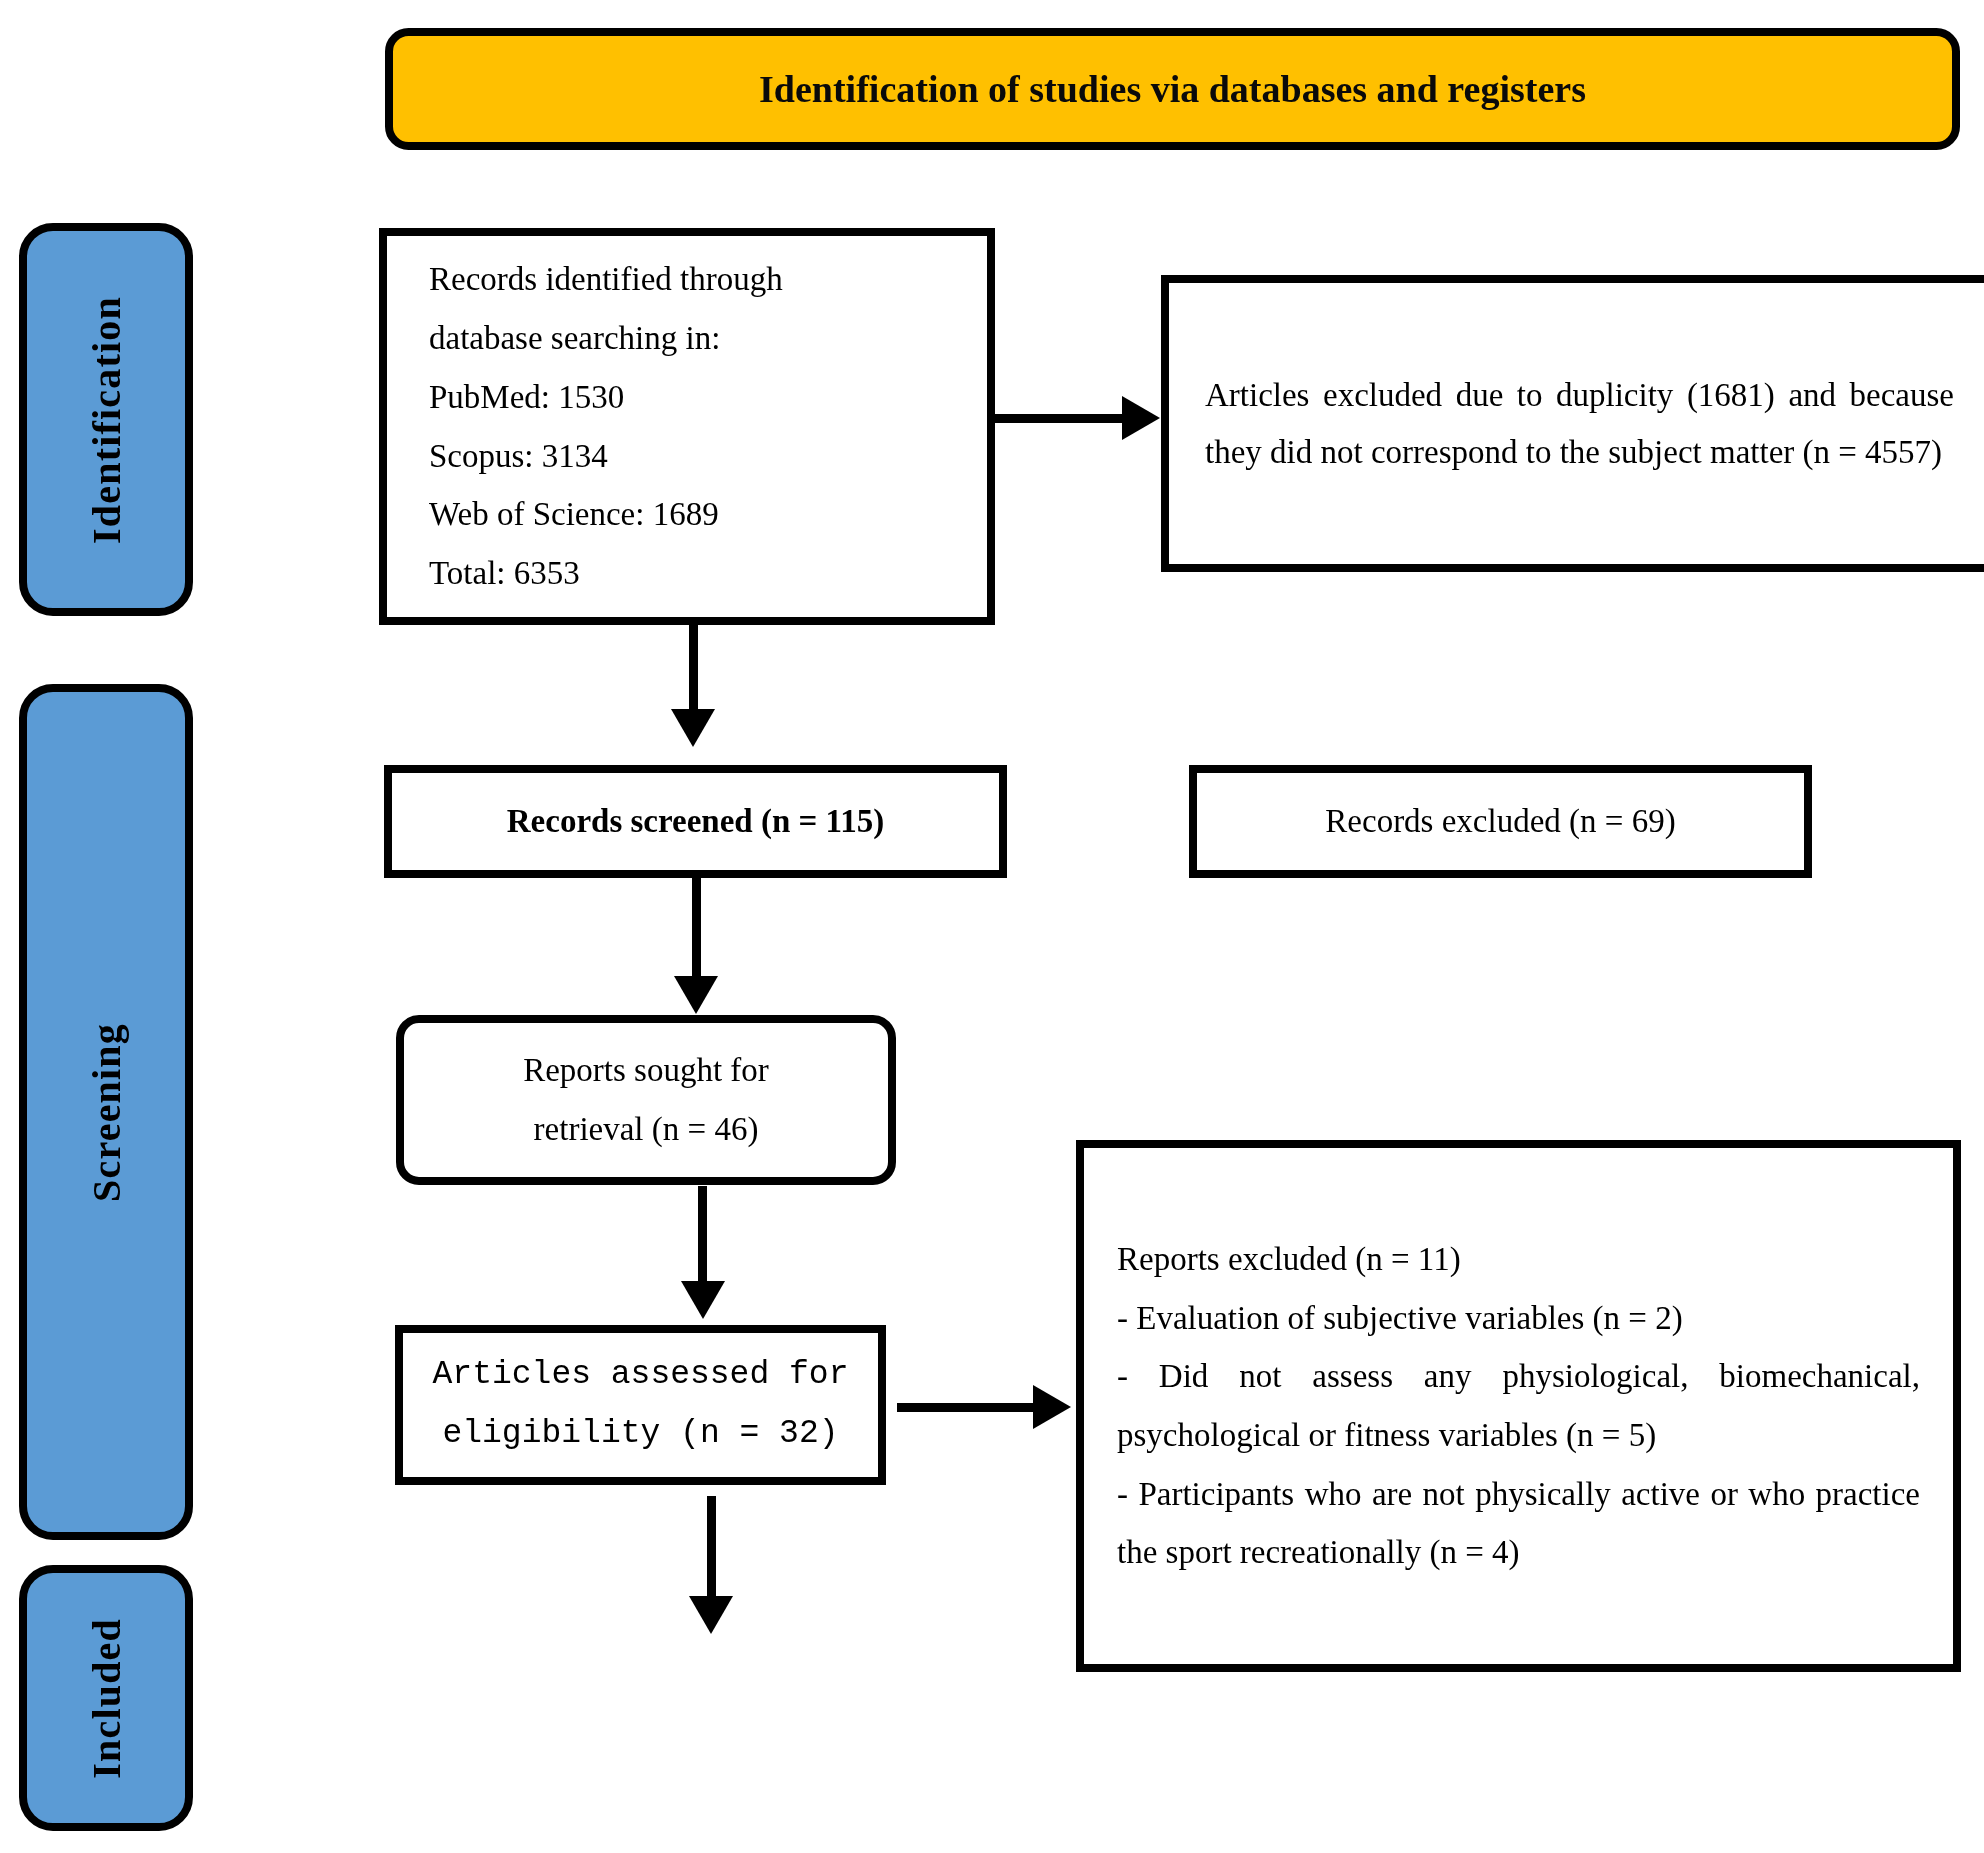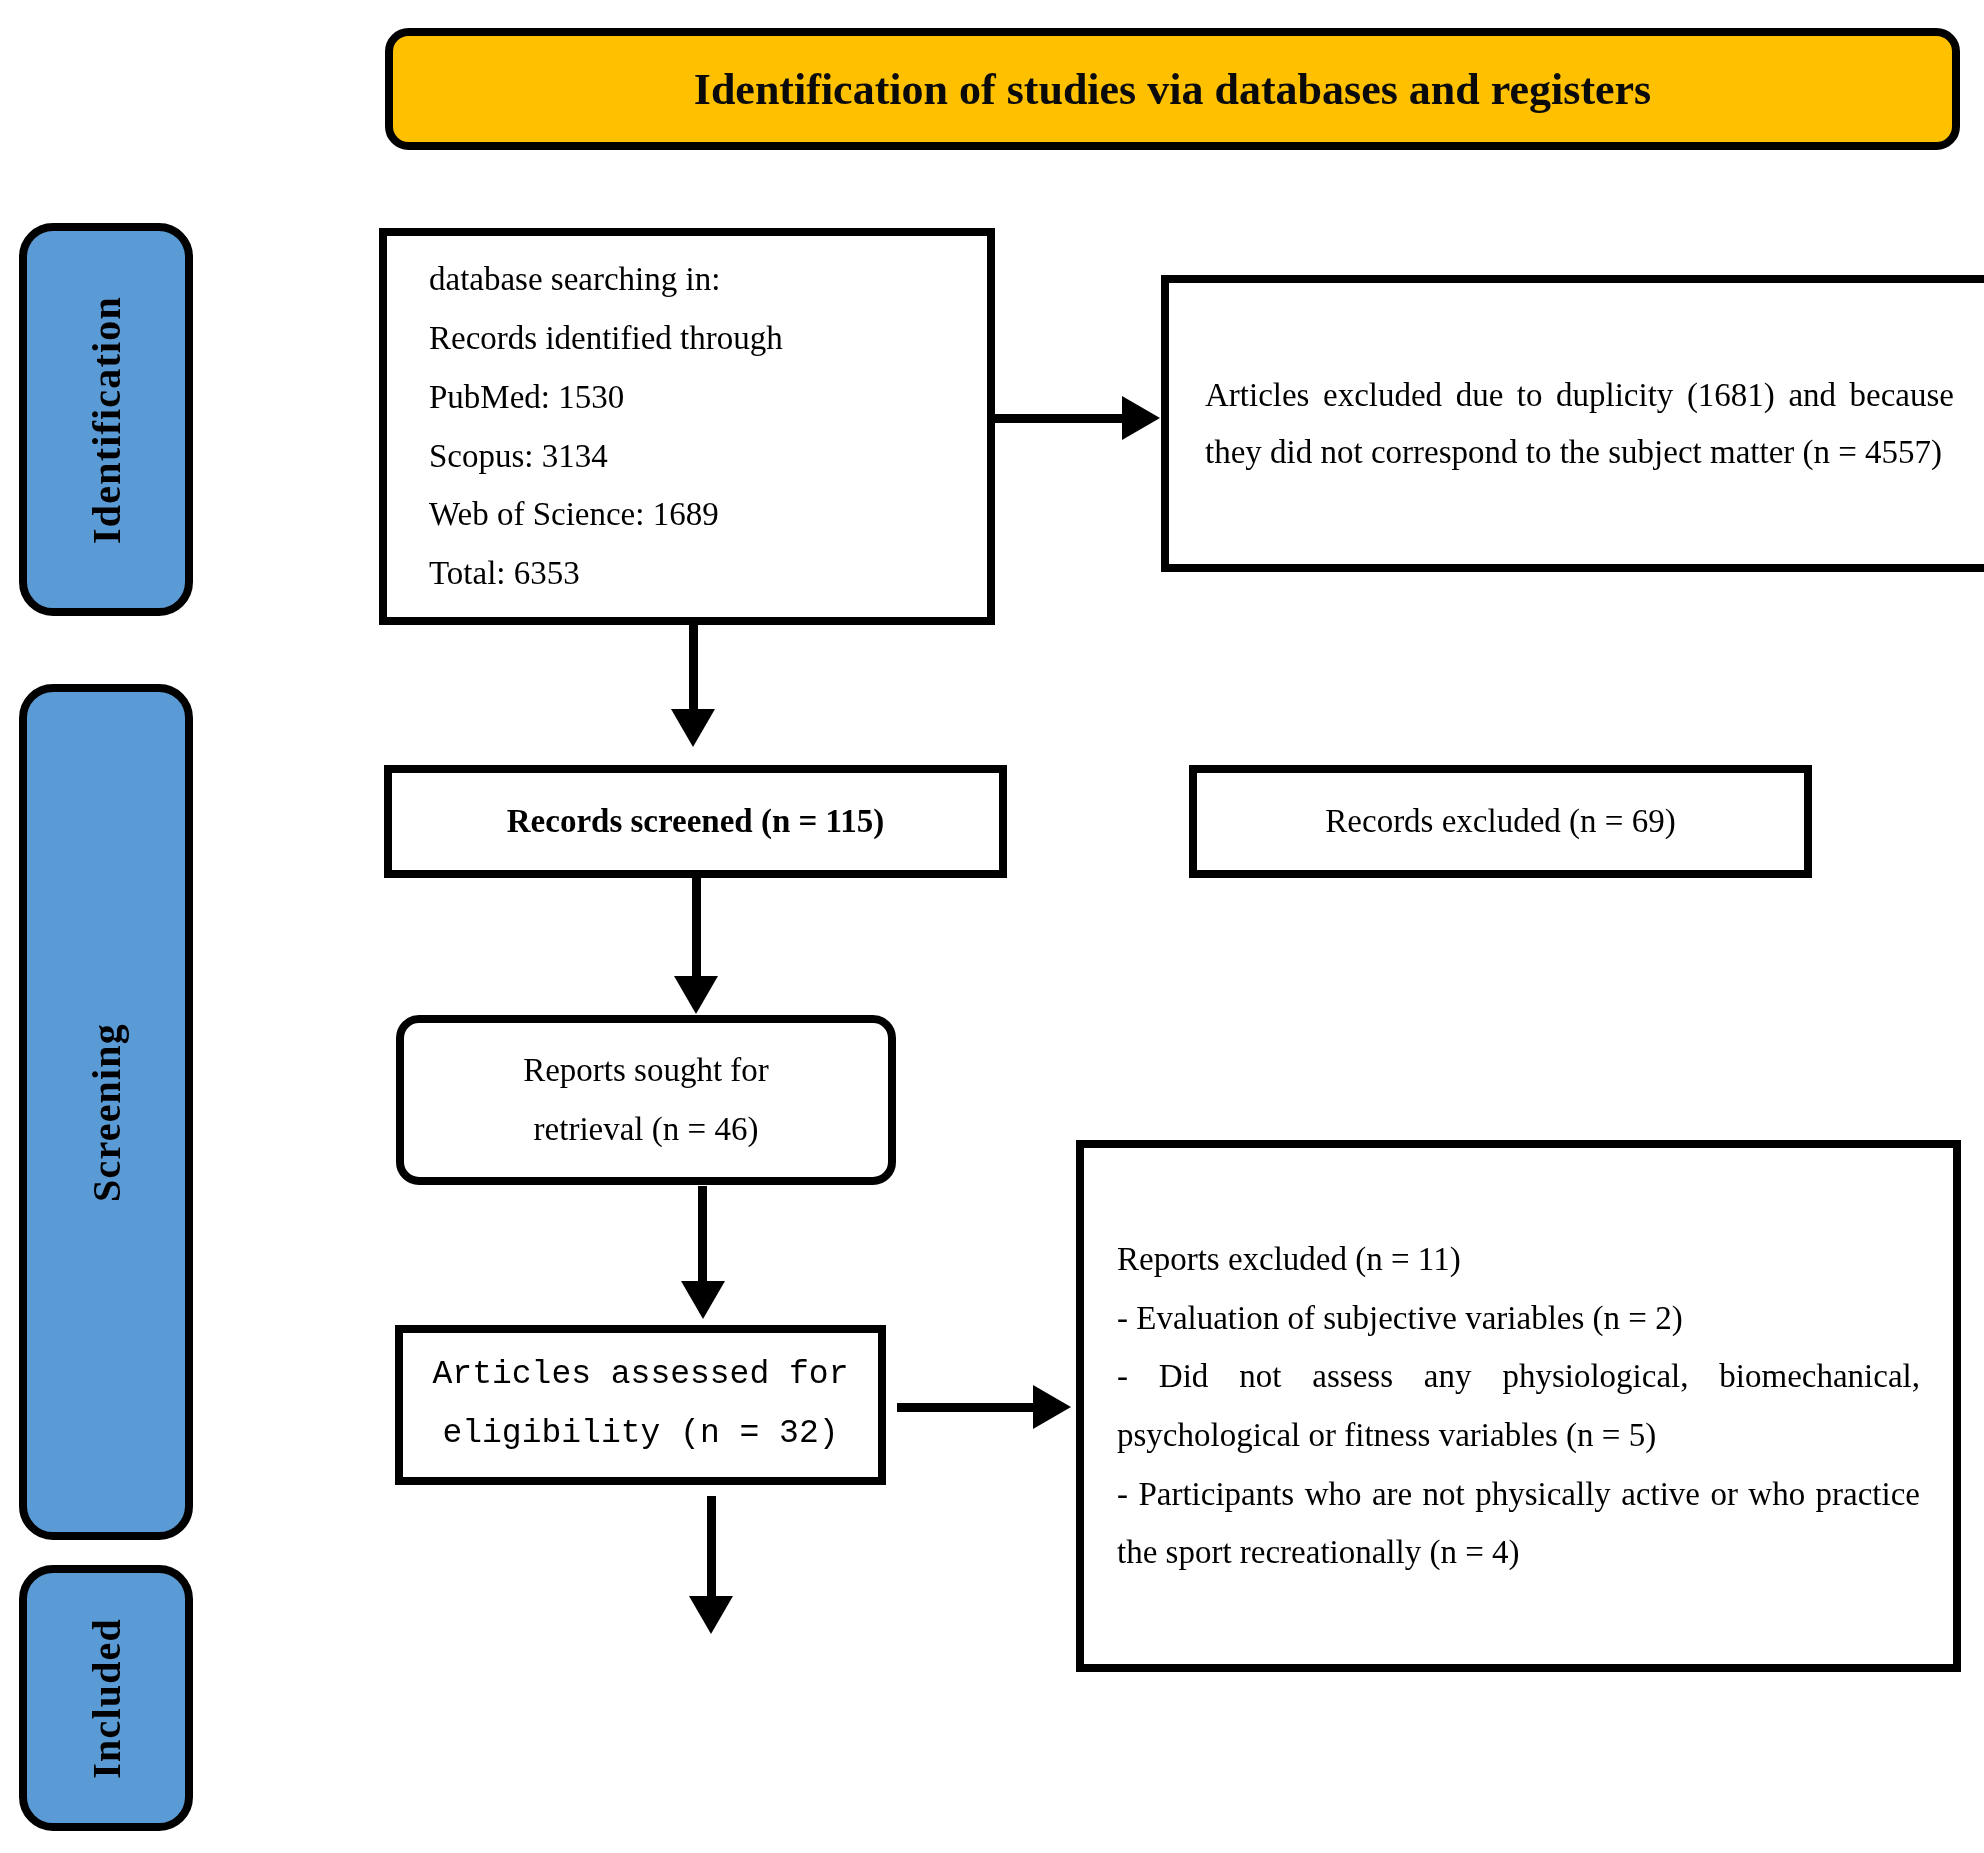--- a/index.html
+++ b/index.html
@@ -14,21 +14,21 @@
   
   .banner {
     position: absolute;
     left: 385px; top: 28px;
     width: 1575px; height: 122px;
     background: #FFC000;
     border: 8.2px solid #000;
     border-radius: 23.5px;
     box-sizing: border-box;
     display: flex; align-items: center; justify-content: center;
-    font-size: 44px; font-weight: bold;
+    font-size: 38px; font-weight: bold;
     color: #0a0a0a;
   }
   
   .stage {
     position: absolute;
     left: 19.4px;
     width: 174px;
     background: #5B9BD5;
     border: 8.8px solid #000;
     border-radius: 34px;
@@ -124,22 +124,22 @@
     <span>Identification</span>
   </div>
   <div class="stage" id="stage-screening">
     <span>Screening</span>
   </div>
   <div class="stage" id="stage-included">
     <span>Included</span>
   </div>
 
   <div class="fbox" id="box-identified">
+    <div>Records identified through</div>
     <div>database searching in:</div>
-    <div>Records identified through</div>
     <div>PubMed: 1530</div>
     <div>Scopus: 3134</div>
     <div>Web of Science: 1689</div>
     <div>Total: 6353</div>
   </div>
 
   <div class="fbox" id="box-excl-dup">
     <div>Articles excluded due to duplicity (1681) and because they did not correspond to the subject matter (n = 4557)</div>
   </div>
 

